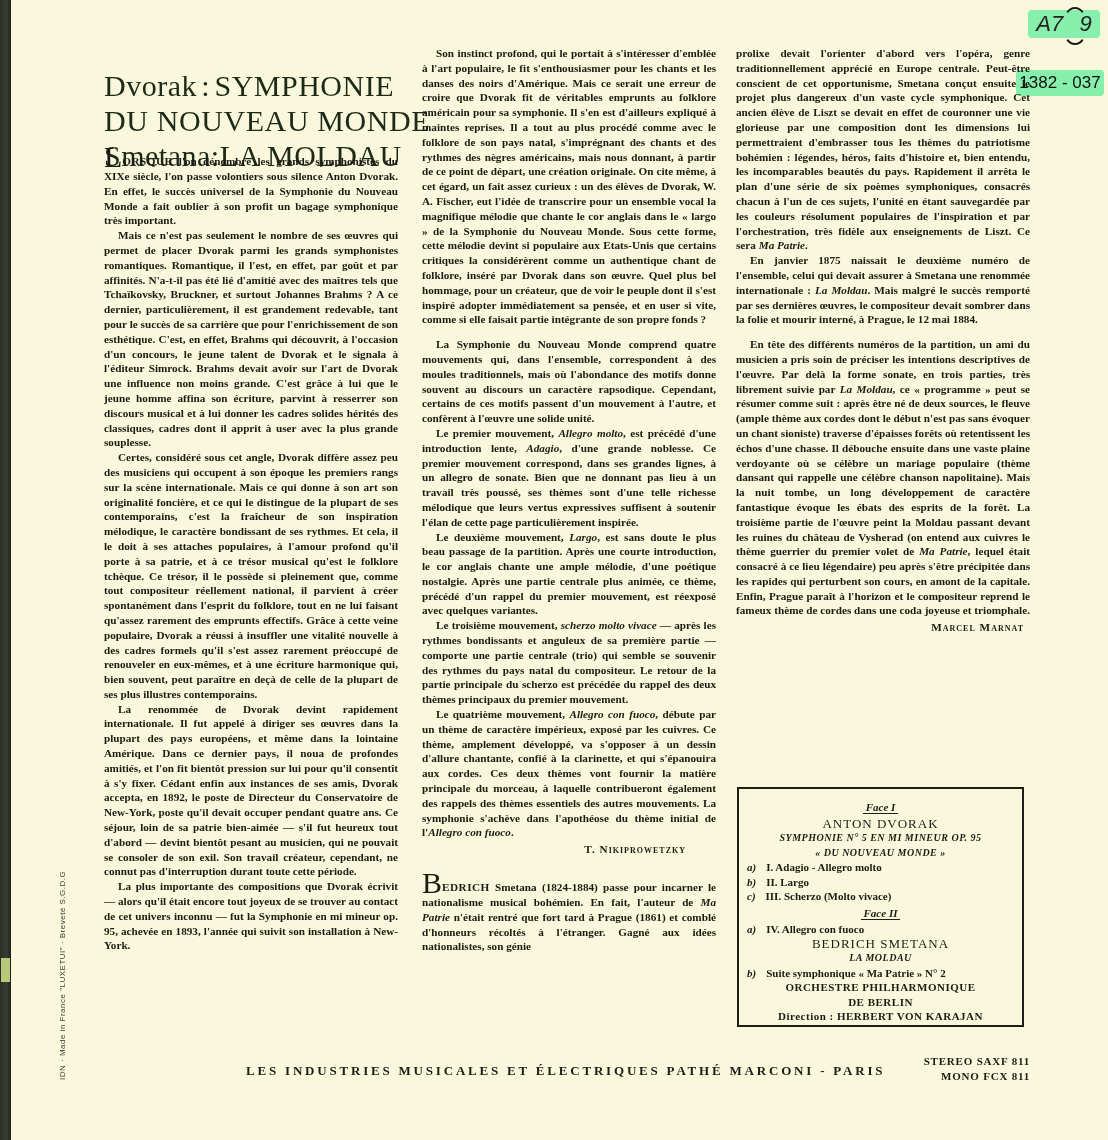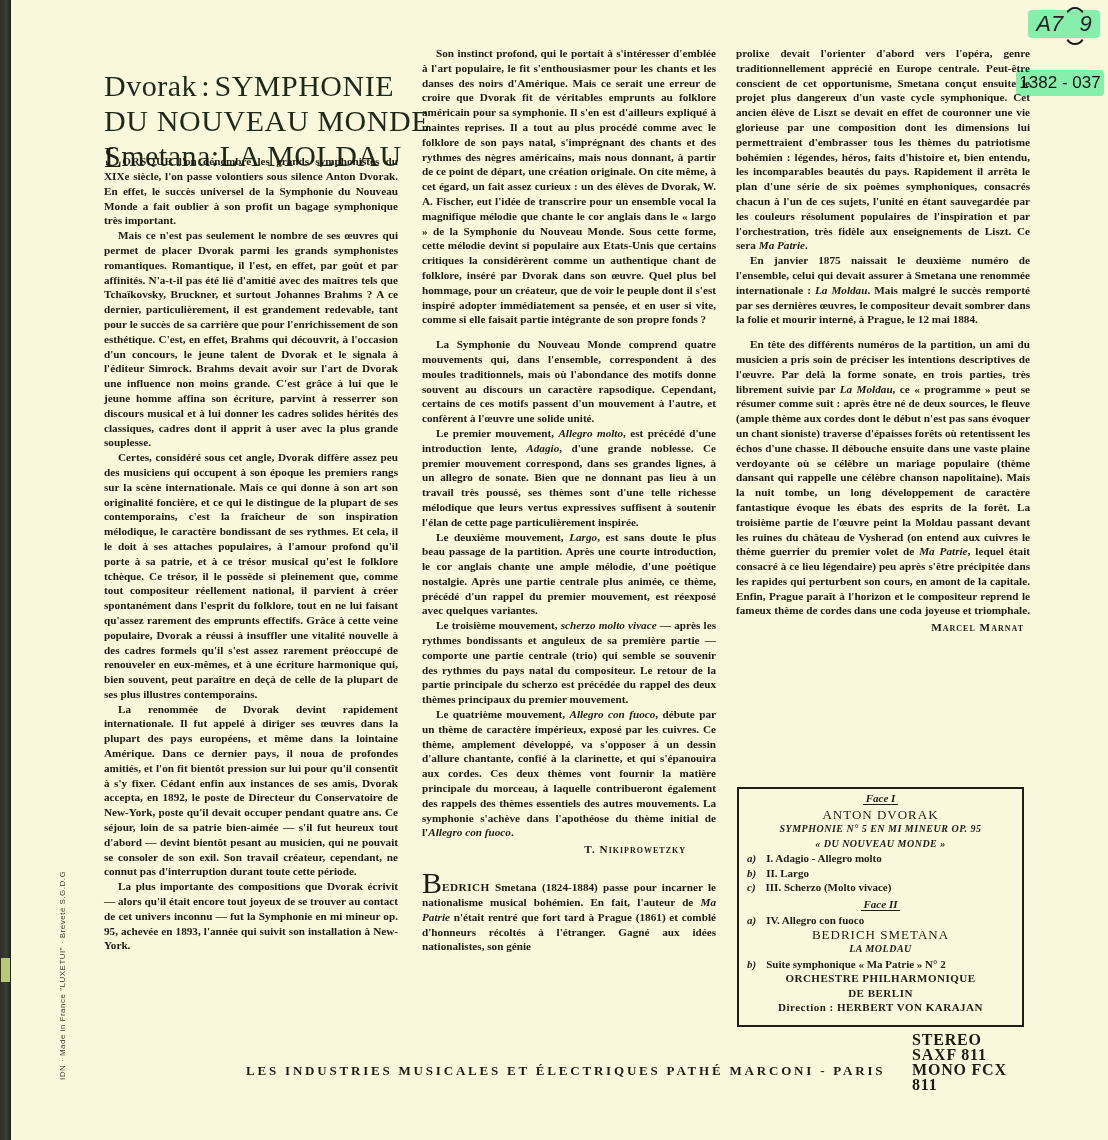--- a/index.html
+++ b/index.html
@@ -53,37 +53,37 @@
     .col p.gap { margin-top: 10px; }
     .col1 { left: 104px; top: 145px; width: 294px; }
     .col2 { left: 422px; top: 46px; width: 294px; }
     .col3 { left: 736px; top: 46px; width: 294px; }
     .dropcap { font-size: 30px; line-height: 24px; float: none; vertical-align: -2px; font-weight: normal; }
     .smallcaps { font-variant: small-caps; letter-spacing: 0.5px; }
     .sig { text-align: right; font-variant: small-caps; margin-top: 2px; padding-right: 30px; letter-spacing: 1px; }
     .col p.noind { text-indent: 0; }
     .tracklist {
       position: absolute; left: 737px; top: 787px; width: 287px; height: 240px;
-      border: 2px solid #1e1e16; font-size: 11px; line-height: 14.5px; padding: 0 4px;
+      border: 2px solid #1e1e16; font-size: 11px; line-height: 14.5px; padding: 9px 4px;
       box-sizing: border-box; font-weight: bold;
     }
     .tracklist .center { text-align: center; }
     .face { text-align: center; font-style: italic; margin: 2px 0; }
     .face span { border-bottom: 1px solid #1e1e16; padding: 0 3px; }
     .composer { text-align: center; font-size: 13px; letter-spacing: 1px; font-weight: normal; }
     .work { text-align: center; font-style: italic; font-size: 10px; letter-spacing: 0.5px; }
     .trk { padding-left: 4px; }
     .trk i { margin-right: 10px; }
     .footer {
       position: absolute; left: 246px; top: 1063px;
       font-size: 13px; letter-spacing: 2.8px; font-weight: bold; white-space: nowrap; text-align: center;
     }
     .catalog {
-      position: absolute; left: 912px; top: 1032px; font-size: 16px; line-height: 15px;
-      font-weight: bold; letter-spacing: 0.8px; text-align: left; width: 118px;
+      position: absolute; left: 912px; top: 1054px; font-size: 11px; line-height: 15px;
+      font-weight: bold; letter-spacing: 0.8px; text-align: right; width: 118px;
     }
     i, em { font-style: italic; }
   </style>
 </head>
 <body>
 
 <div class="spine">
   <div class="spine-mark"></div>
 </div>
 <div class="side-text">IDN · Made in France "LUXETUI" · Breveté S.G.D.G</div>

